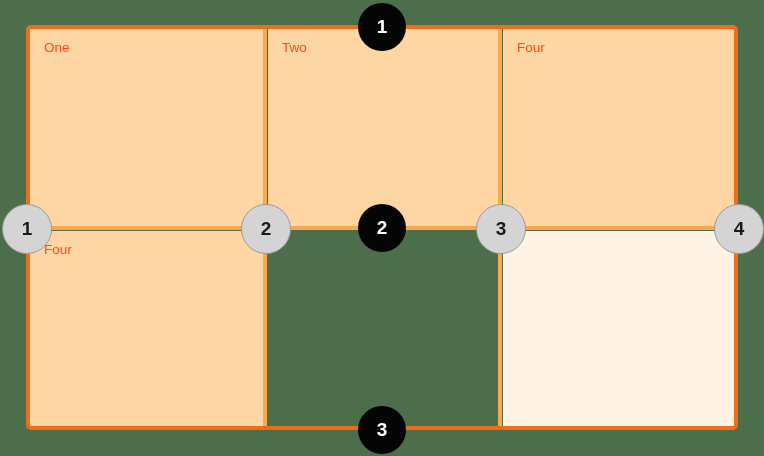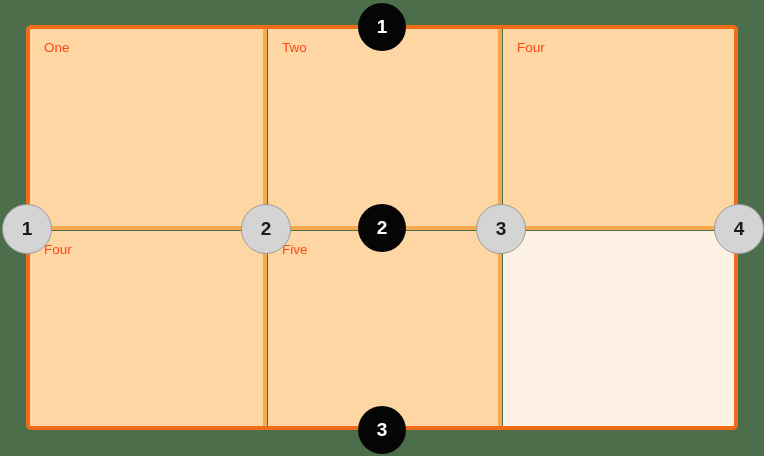--- a/index.html
+++ b/index.html
@@ -120,23 +120,20 @@
   </div>
   <div id="cell-two" class="cell">
     <span class="cell-label">Two</span>
   </div>
   <div id="cell-three" class="cell">
     <span class="cell-label">Four</span>
   </div>
   <div id="cell-four" class="cell">
     <span class="cell-label">Four</span>
   </div>
-  <div id="cell-five" class="cell">
-    <span class="cell-label">Five</span>
-  </div>
   <div id="cell-six" class="cell empty">
     <span class="cell-label"></span>
   </div>
 
   <div id="div-v-1" class="divider vertical"></div>
   <div id="div-v-2" class="divider vertical"></div>
   <div id="div-h-1" class="divider horizontal"></div>
 
   <div class="grid-frame"></div>
 

